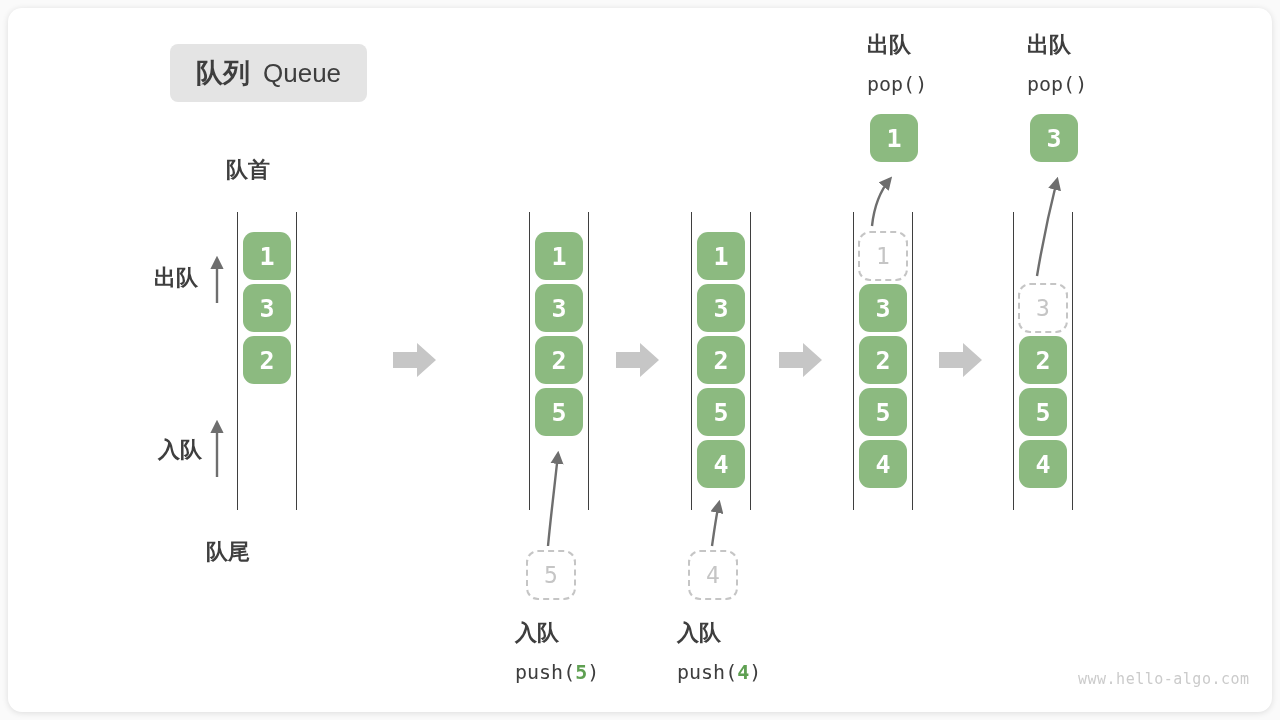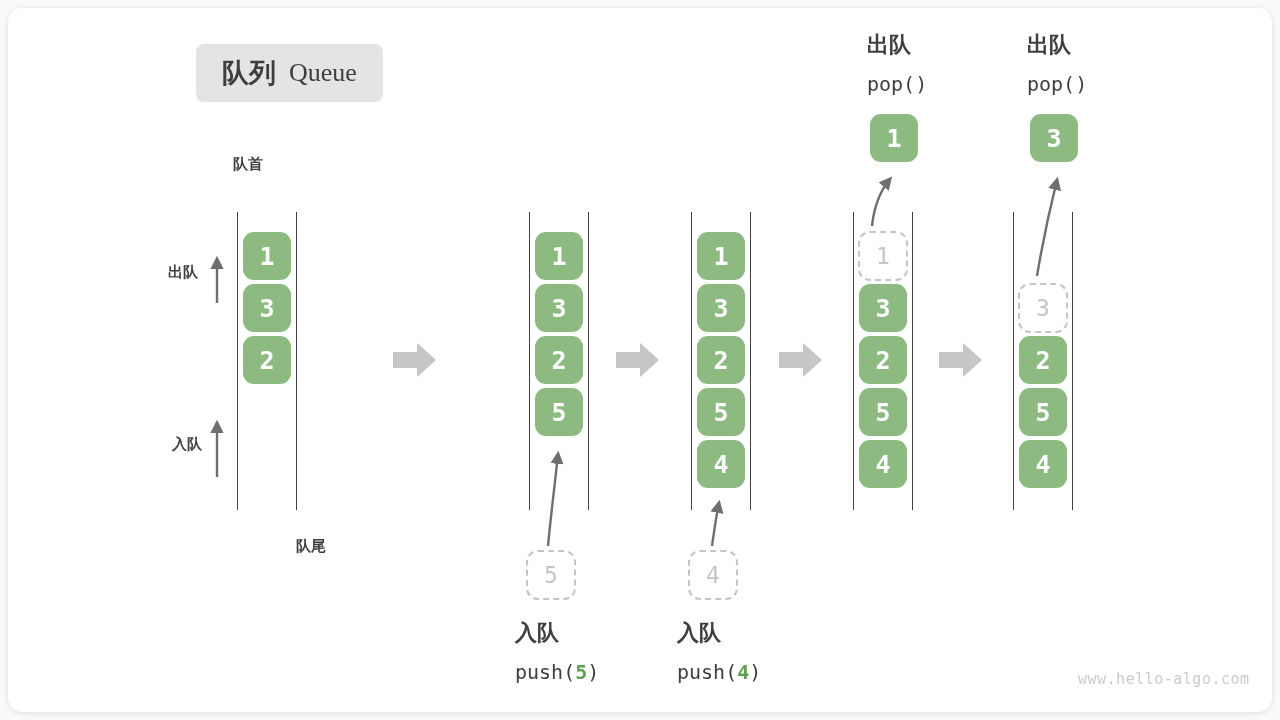--- a/index.html
+++ b/index.html
@@ -10,28 +10,28 @@
     position:relative;overflow:hidden;
   }
   .card{
     position:absolute;left:8px;top:8px;width:1264px;height:704px;
     background:#ffffff;border-radius:14px;
     box-shadow:0 1px 6px rgba(0,0,0,.12);
   }
   .title-box{
     position:absolute;left:170px;top:44px;height:58px;
     padding:0 26px;background:var(--title-bg);border-radius:8px;
-    display:flex;align-items:center;gap:13px;margin-left:26px;
+    display:flex;align-items:center;gap:13px;
   }
   .title-zh{font-size:27px;font-weight:bold;color:var(--text)}
-  .title-en{font-family:Liberation Serif, serif;font-size:26px;color:var(--text)}
+  .title-en{font-family:Liberation Sans, sans-serif;font-size:26px;color:var(--text)}
 
-  .zh-label{position:absolute;font-size:15px;font-weight:bold;color:var(--text)}
+  .zh-label{position:absolute;font-size:22px;font-weight:bold;color:var(--text)}
   .lbl-front{left:188px;top:155px;width:120px;text-align:center}
-  .lbl-rear{left:206px;top:537px;width:120px;text-align:right}
+  .lbl-rear{left:206px;top:537px;width:120px;text-align:left}
   .lbl-dequeue{left:118px;top:263px;width:80px;text-align:right}
   .lbl-enqueue{left:122px;top:435px;width:80px;text-align:right}
 
   .qcol{
     position:absolute;top:212px;width:60px;height:298px;
     border-left:1.6px solid var(--qline);
     border-right:1.6px solid var(--qline);
   }
   .cell{
     position:absolute;width:48px;height:48px;border-radius:11px;

